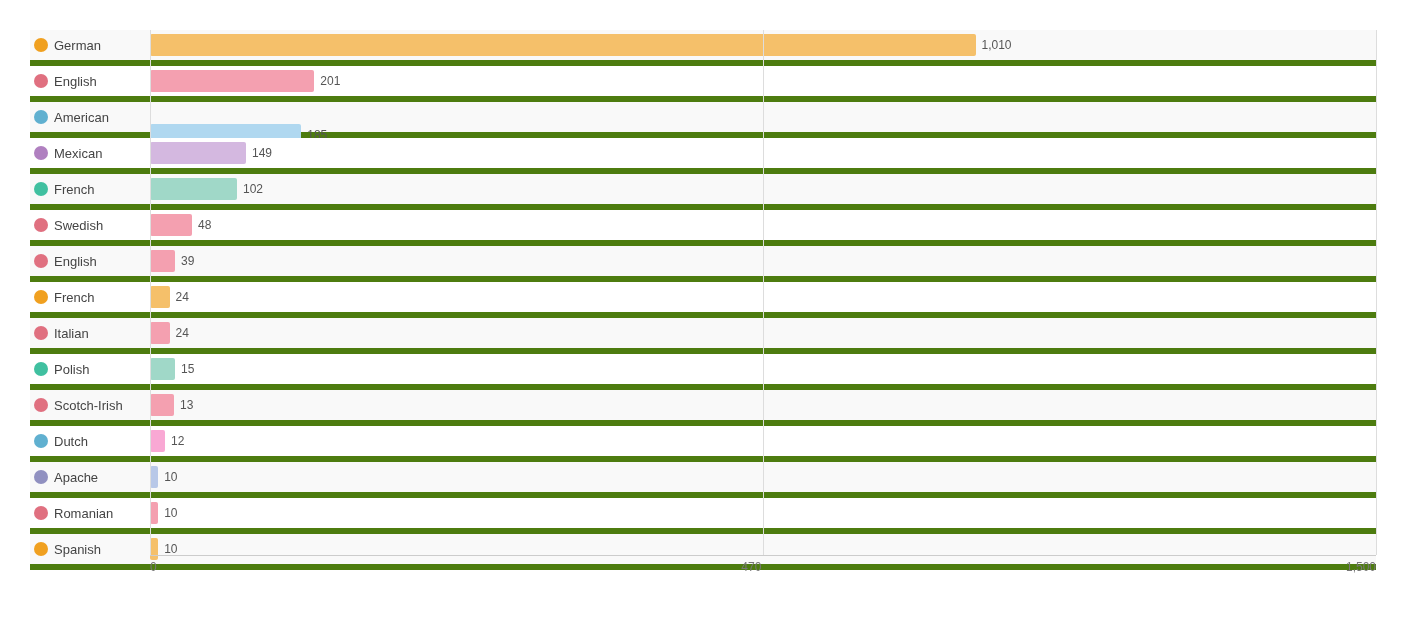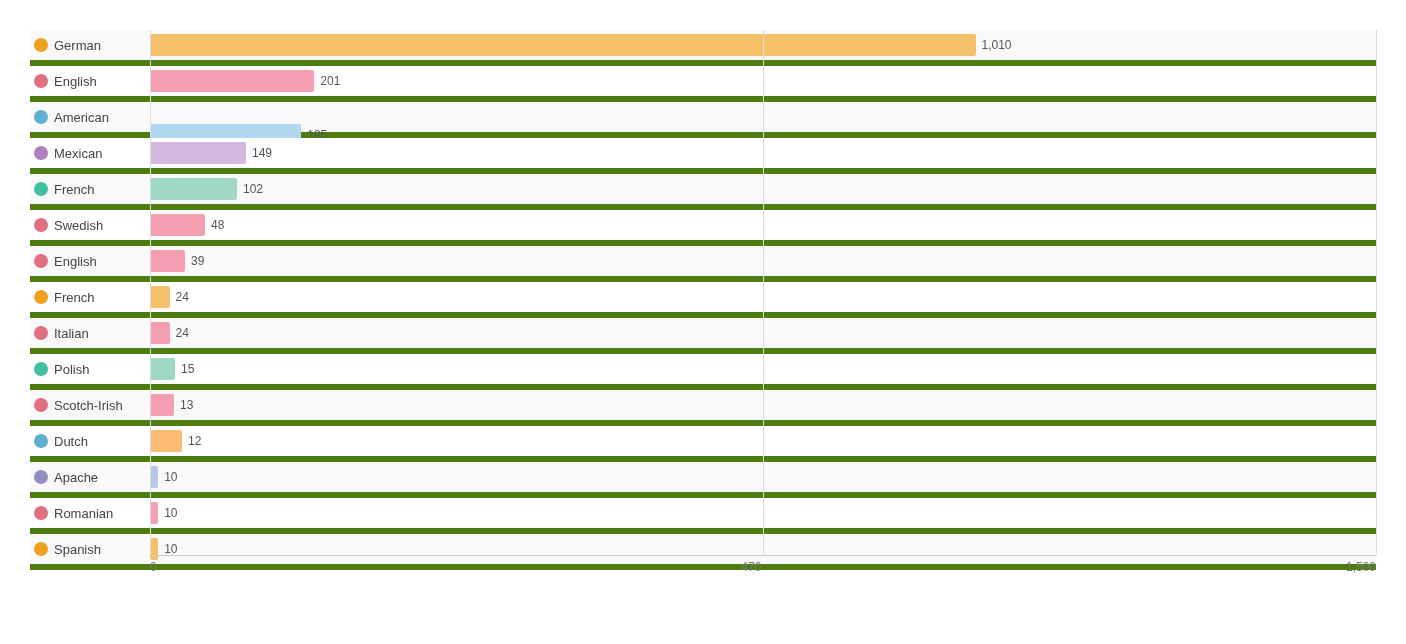--- a/index.html
+++ b/index.html
@@ -186,32 +186,32 @@
               <span class="bar-value">102</span>
             </div>
           </div>
         </div>
         <div class="bar-row">
           <div class="label-area">
             <div class="label-dot" style="background: rgb(224, 112, 128);"></div>
             <span class="label-text">Swedish</span>
           </div>
           <div class="bar-area">
-            <div class="bar" style="width: 55px; background: rgb(244, 160, 176);">
+            <div class="bar" style="width: 42px; background: rgb(244, 160, 176);">
               <span class="bar-value">48</span>
             </div>
           </div>
         </div>
         <div class="bar-row">
           <div class="label-area">
             <div class="label-dot" style="background: rgb(224, 112, 128);"></div>
             <span class="label-text">English</span>
           </div>
           <div class="bar-area">
-            <div class="bar" style="width: 35px; background: rgb(244, 160, 176);">
+            <div class="bar" style="width: 25px; background: rgb(244, 160, 176);">
               <span class="bar-value">39</span>
             </div>
           </div>
         </div>
         <div class="bar-row">
           <div class="label-area">
             <div class="label-dot" style="background: rgb(240, 160, 32);"></div>
             <span class="label-text">French</span>
           </div>
           <div class="bar-area">
@@ -252,21 +252,21 @@
               <span class="bar-value">13</span>
             </div>
           </div>
         </div>
         <div class="bar-row">
           <div class="label-area">
             <div class="label-dot" style="background: rgb(96, 176, 208);"></div>
             <span class="label-text">Dutch</span>
           </div>
           <div class="bar-area">
-            <div class="bar" style="width: 32px; background: #fdba74;">
+            <div class="bar" style="width: 15px; background: #f9a8d4;">
               <span class="bar-value">12</span>
             </div>
           </div>
         </div>
         <div class="bar-row">
           <div class="label-area">
             <div class="label-dot" style="background: rgb(144, 144, 192);"></div>
             <span class="label-text">Apache</span>
           </div>
           <div class="bar-area">

